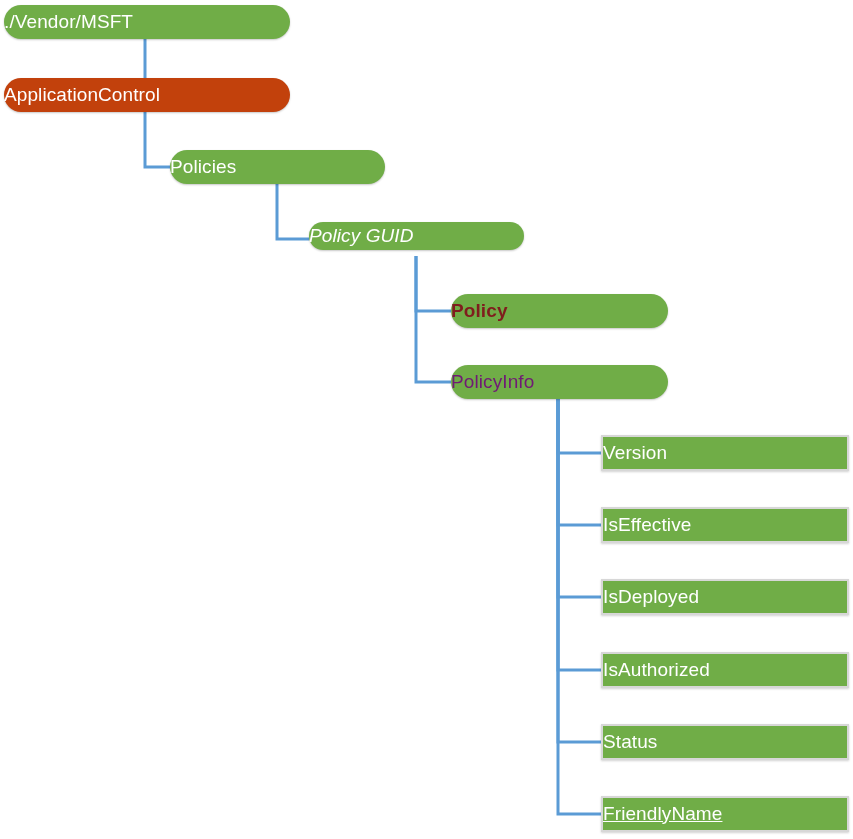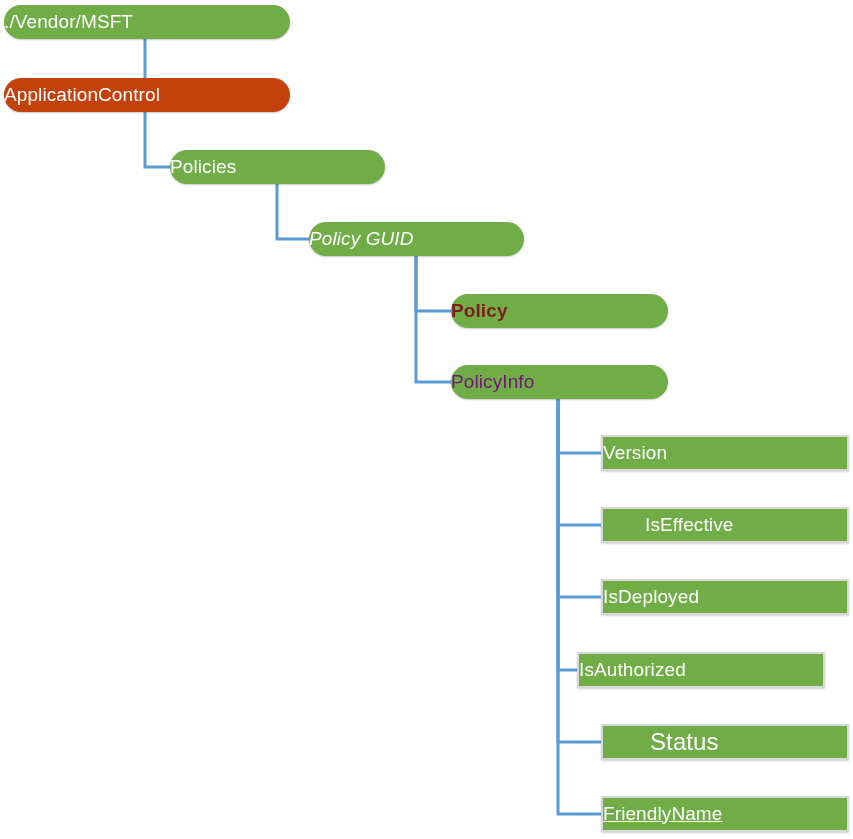--- a/index.html
+++ b/index.html
@@ -76,42 +76,42 @@
   <div id="node-layer">
       <div class="node pill" style="left: 4px; top: 5px; width: 286px; height: 34px; background: rgb(112, 173, 71); color: rgb(255, 255, 255); font-size: 19px;">
         <span class="node-label">./Vendor/MSFT</span>
       </div>
       <div class="node pill" style="left: 4px; top: 78px; width: 286px; height: 34px; background: #c2410c; color: rgb(255, 255, 255); font-size: 19px;">
         <span class="node-label">ApplicationControl</span>
       </div>
       <div class="node pill" style="left: 170px; top: 150px; width: 215px; height: 34px; background: rgb(112, 173, 71); color: rgb(255, 255, 255); font-size: 19px;">
         <span class="node-label">Policies</span>
       </div>
-      <div class="node pill italic" style="left: 309px; top: 222px; width: 215px; height: 34px; background: rgb(112, 173, 71); color: rgb(255, 255, 255); font-size: 19px;">
+      <div class="node pill italic" style="left: 309px; top: 222px; width: 215px; height: 28px; background: rgb(112, 173, 71); color: rgb(255, 255, 255); font-size: 19px;">
         <span class="node-label">Policy GUID</span>
       </div>
       <div class="node pill" style="left: 451px; top: 294px; width: 217px; height: 34px; background: rgb(112, 173, 71); color: #7f1d1d; font-size: 19px; font-weight: bold;">
         <span class="node-label">Policy</span>
       </div>
       <div class="node pill" style="left: 451px; top: 365px; width: 217px; height: 34px; background: rgb(112, 173, 71); color: #701a75; font-size: 19px;">
         <span class="node-label">PolicyInfo</span>
       </div>
       <div class="node rect" style="left: 601px; top: 435px; width: 248px; height: 36px; background: rgb(112, 173, 71); color: rgb(255, 255, 255); font-size: 19px; border-color: rgb(215, 215, 215);">
         <span class="node-label">Version</span>
       </div>
-      <div class="node rect" style="left: 601px; top: 507px; width: 248px; height: 36px; background: rgb(112, 173, 71); color: rgb(255, 255, 255); font-size: 19px; border-color: rgb(215, 215, 215); padding-left: 42px;">
+      <div class="node rect" style="left: 601px; top: 507px; width: 248px; height: 36px; background: rgb(112, 173, 71); color: rgb(255, 255, 255); font-size: 19px; border-color: rgb(215, 215, 215);">
         <span class="node-label">IsEffective</span>
       </div>
       <div class="node rect" style="left: 601px; top: 579px; width: 248px; height: 36px; background: rgb(112, 173, 71); color: rgb(255, 255, 255); font-size: 19px; border-color: rgb(215, 215, 215);">
         <span class="node-label">IsDeployed</span>
       </div>
-      <div class="node rect" style="left: 577px; top: 652px; width: 248px; height: 36px; background: rgb(112, 173, 71); color: rgb(255, 255, 255); font-size: 19px; border-color: rgb(215, 215, 215);">
+      <div class="node rect" style="left: 601px; top: 652px; width: 248px; height: 36px; background: rgb(112, 173, 71); color: rgb(255, 255, 255); font-size: 19px; border-color: rgb(215, 215, 215);">
         <span class="node-label">IsAuthorized</span>
       </div>
-      <div class="node rect" style="left: 601px; top: 724px; width: 248px; height: 36px; background: rgb(112, 173, 71); color: rgb(255, 255, 255); font-size: 24px; border-color: rgb(215, 215, 215); padding-left: 47px;">
+      <div class="node rect" style="left: 601px; top: 724px; width: 248px; height: 36px; background: rgb(112, 173, 71); color: rgb(255, 255, 255); font-size: 19px; border-color: rgb(215, 215, 215);">
         <span class="node-label">Status</span>
       </div>
       <div class="node rect" style="left: 601px; top: 796px; width: 248px; height: 36px; background: rgb(112, 173, 71); color: rgb(255, 255, 255); font-size: 19px; border-color: rgb(215, 215, 215); text-decoration: underline;">
         <span class="node-label">FriendlyName</span>
       </div>
     </div>
 
 </div>
 
 </body></html>

